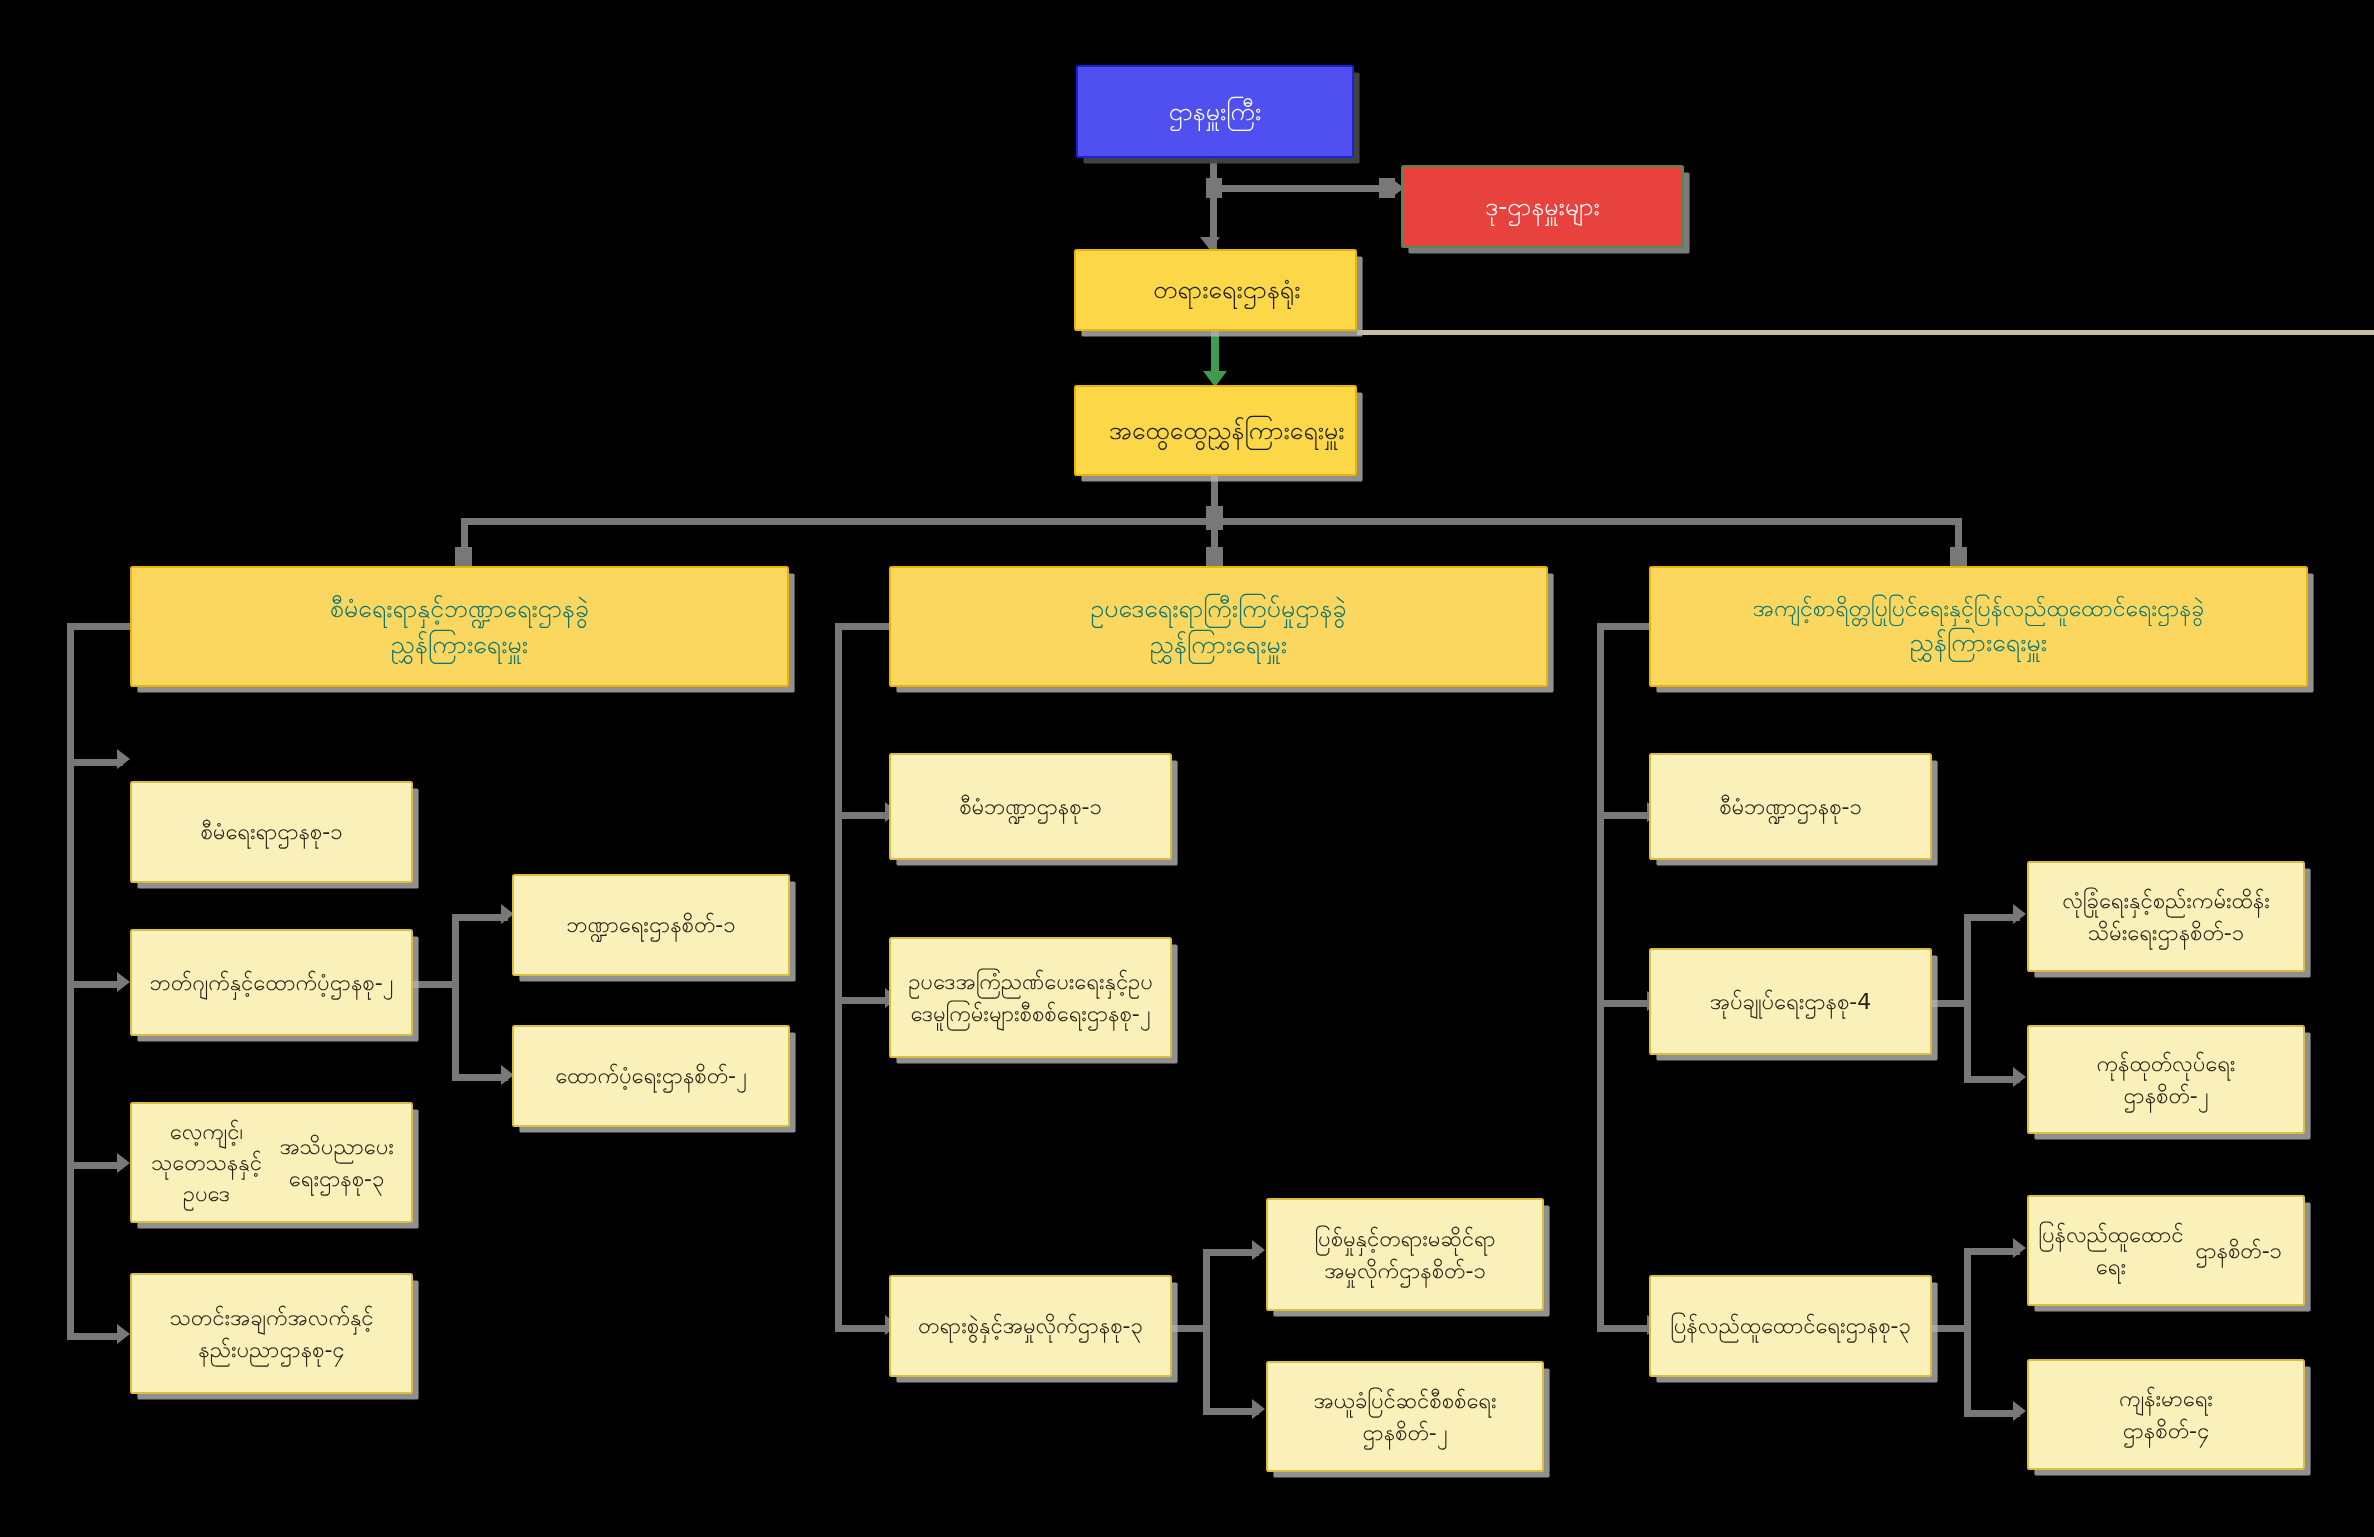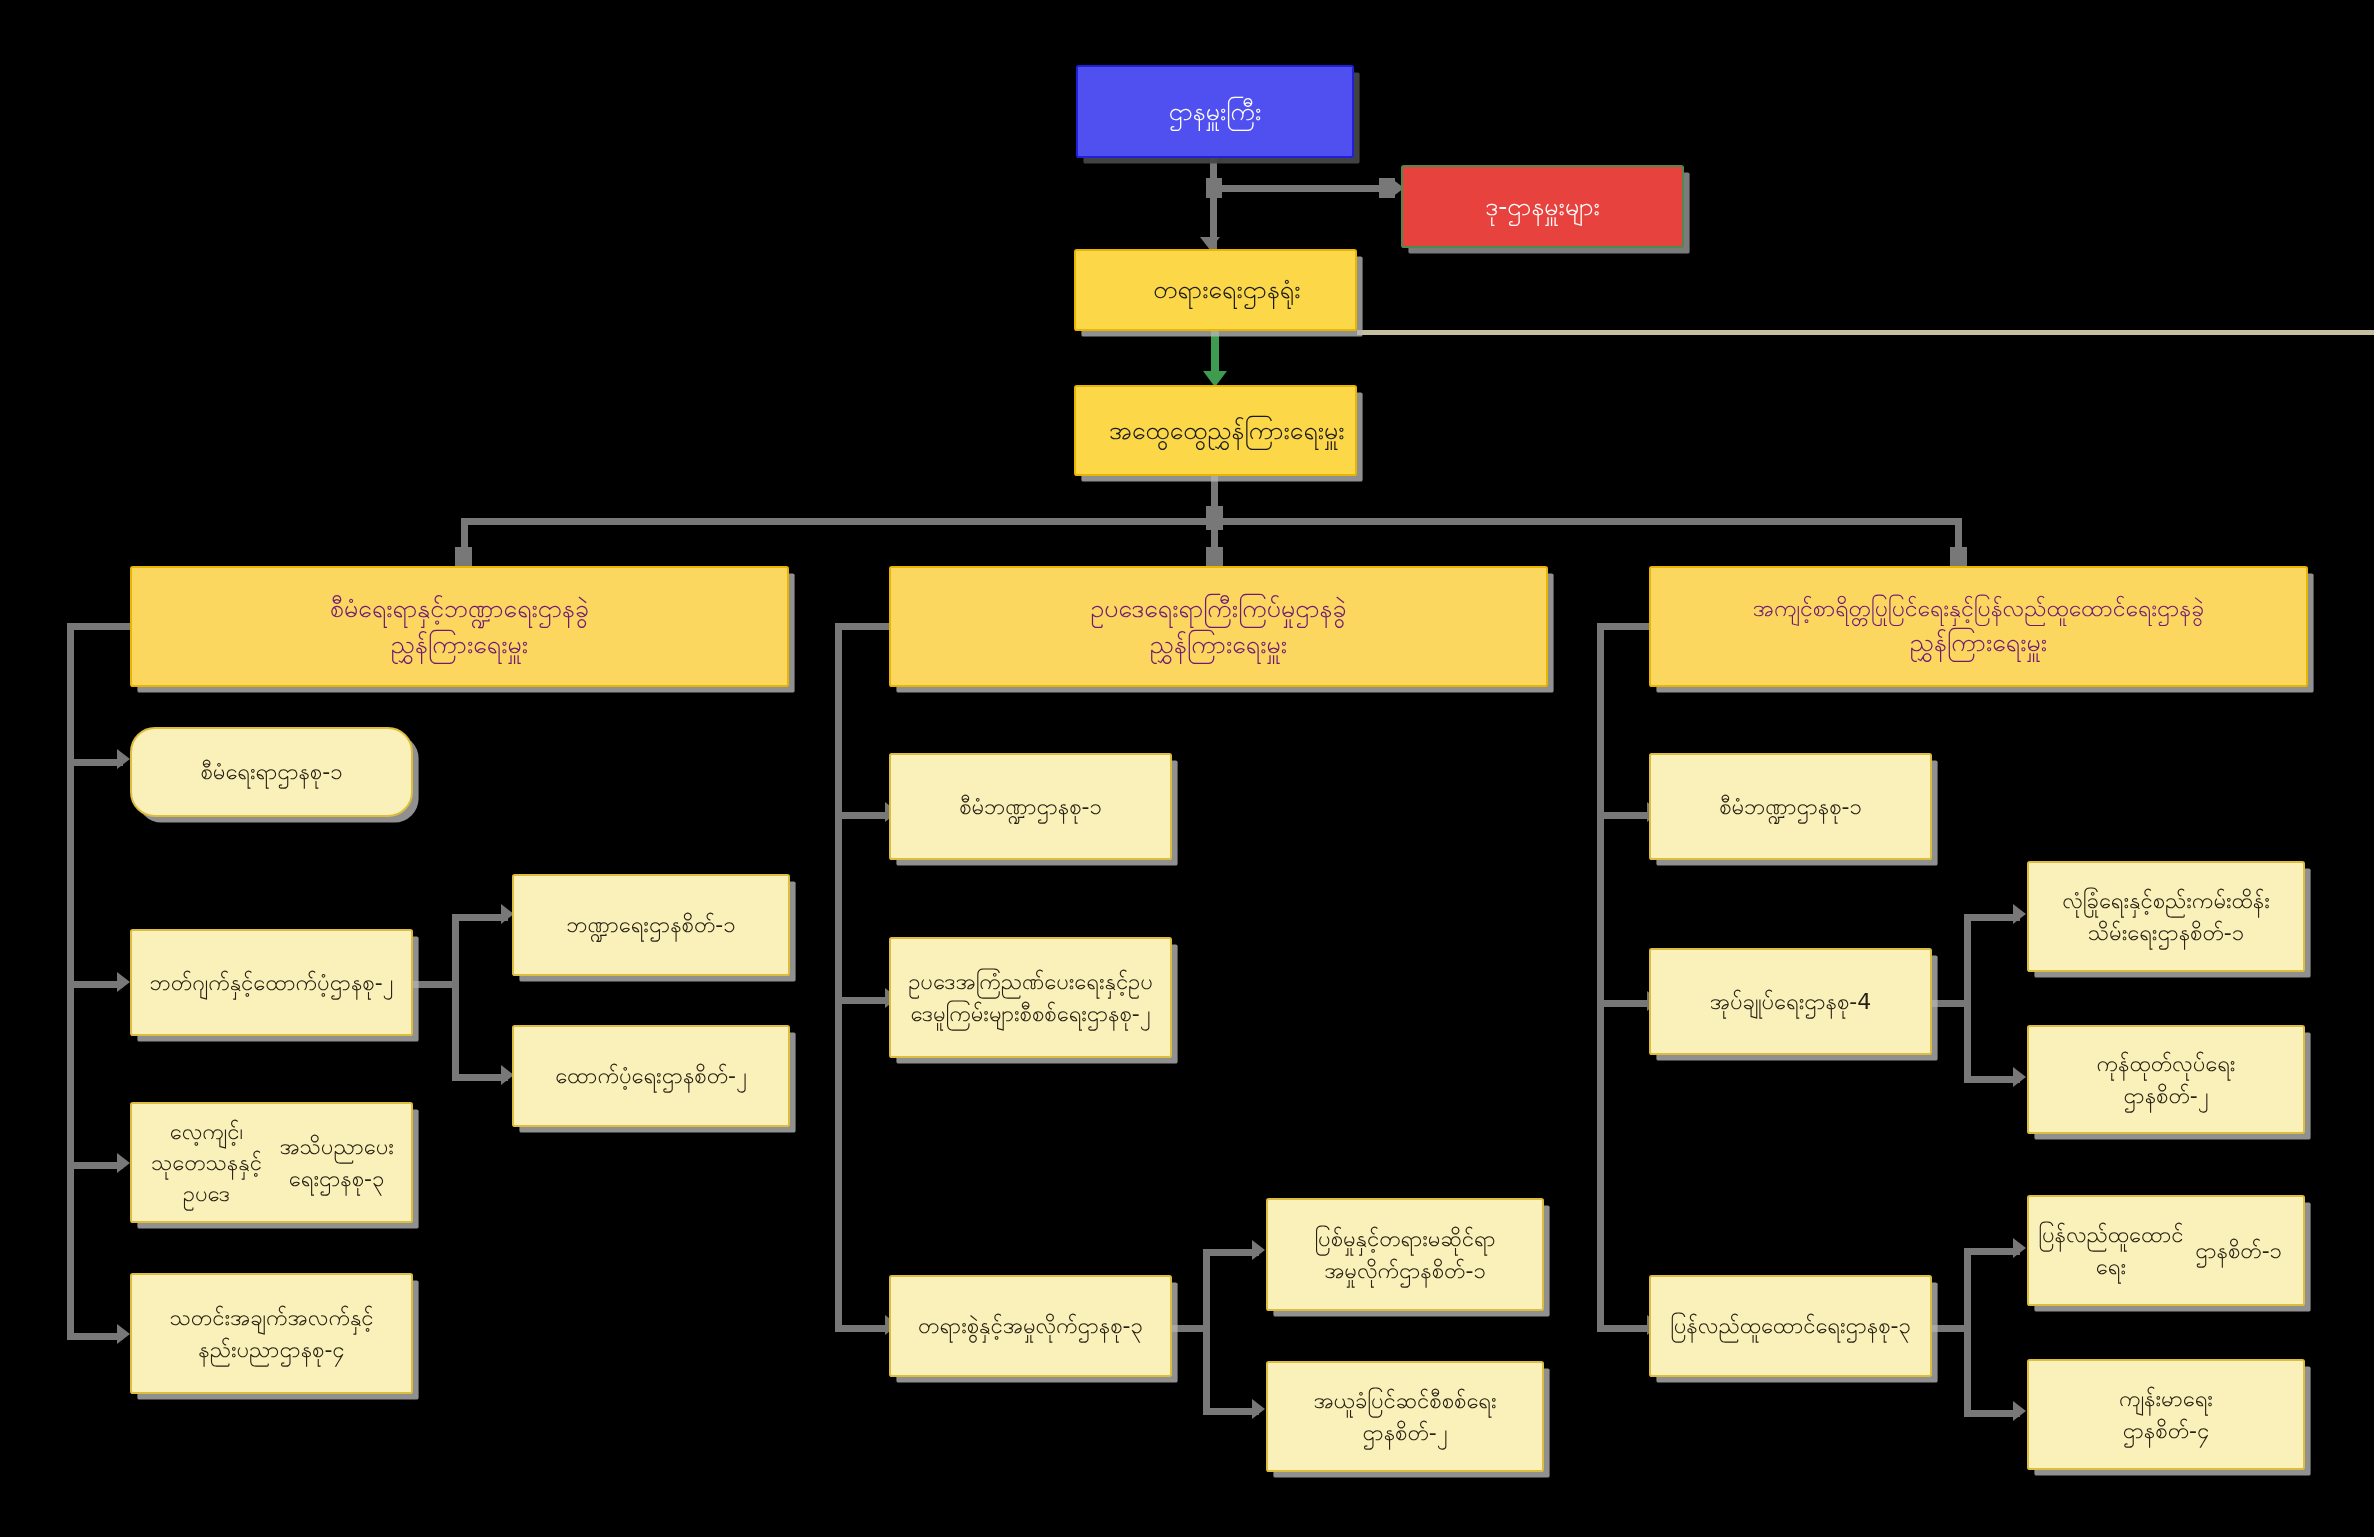--- a/index.html
+++ b/index.html
@@ -49,21 +49,21 @@
   .n-gold {
     background: #FCD849;
     border: 2.8px solid #E8B500;
     color: #1A1A1A;
     font-size: 25px;
     padding-left: 32px;
   }
   .n-goldhead {
     background: #FBD760;
     border: 2.8px solid #E8B500;
-    color: #701a75;
+    color: #0f766e;
     font-size: 25px;
   }
   .n-cream {
     background: #FAF0B9;
     border: 2.8px solid #DDBE3C;
     color: #262013;
     font-size: 22px;
   }
 
   
@@ -208,21 +208,21 @@
 
   <div class="node n-gold" style="left:1074px; top:385px; width:283px; height:91px;">
     <span>အထွေထွေညွှန်ကြားရေးမှူး</span>
   </div>
 
   <div class="node n-goldhead" style="left:130px; top:566px; width:659px; height:121px; flex-direction:column;">
     <span>စီမံရေးရာနှင့်ဘဏ္ဍာရေးဌာနခွဲ</span>
     <span>ညွှန်ကြားရေးမှူး</span>
   </div>
 
-  <div class="node n-cream" style="left:130px; top:727px; width:283px; height:90px;border-radius:25px;">
+  <div class="node n-cream" style="left:130px; top:781px; width:283px; height:102px;">
     <span>စီမံရေးရာဌာနစု-၁</span>
   </div>
 
   <div class="node n-cream" style="left:130px; top:929px; width:283px; height:107px;">
     <span>ဘတ်ဂျက်နှင့်ထောက်ပံ့ဌာနစု-၂</span>
   </div>
 
   <div class="node n-cream" style="left:130px; top:1102px; width:283px; height:121px; flex-direction:row;">
     <span>လေ့ကျင့်၊ သုတေသနနှင့်ဥပဒေ</span>
     <span>အသိပညာပေးရေးဌာနစု-၃</span>

